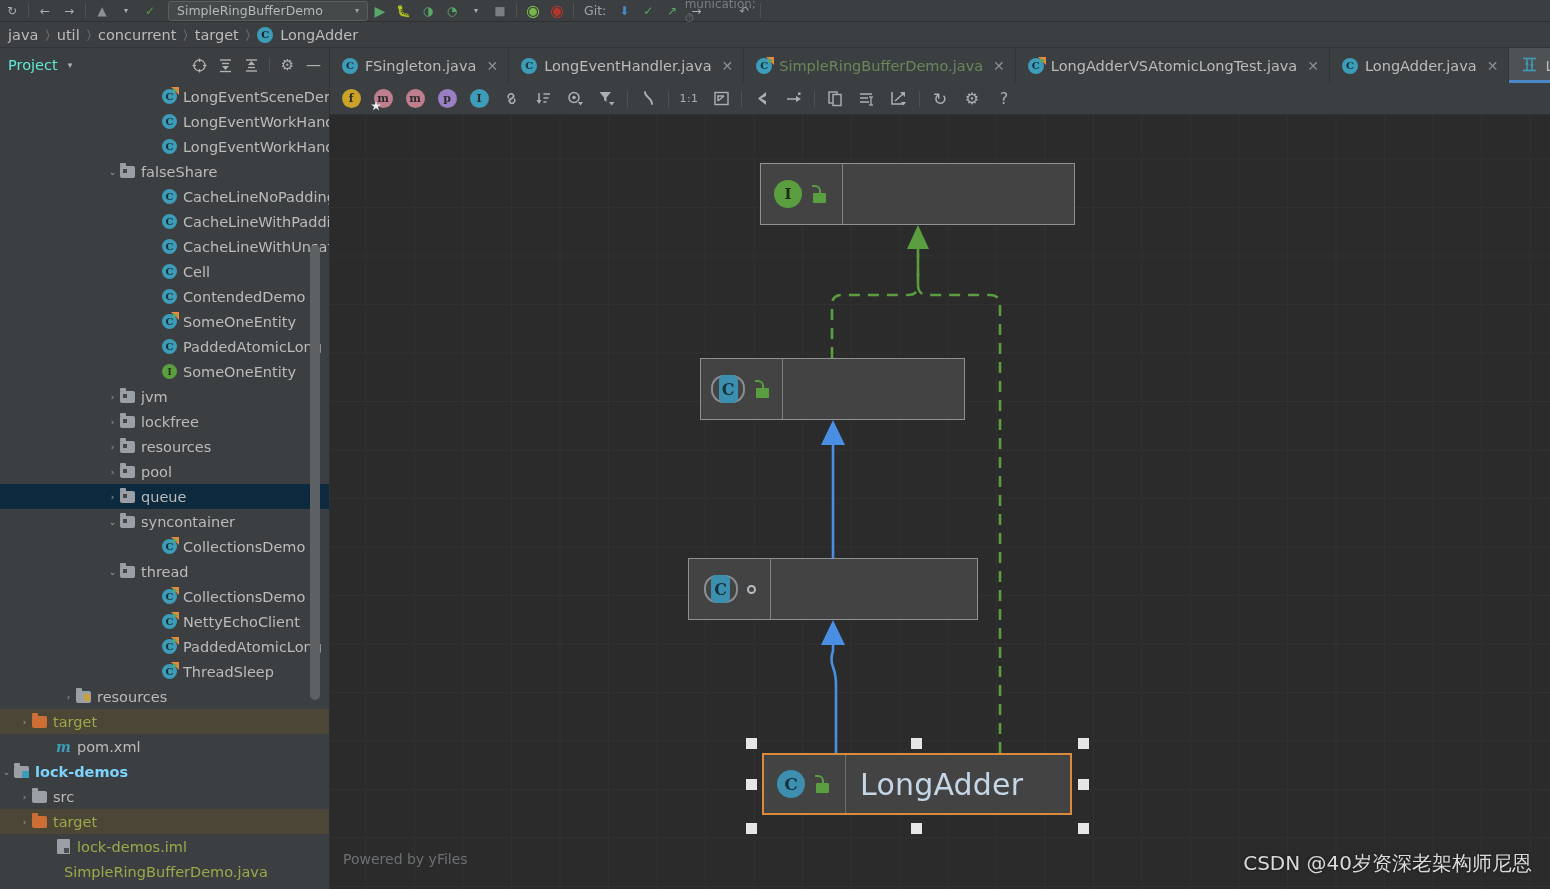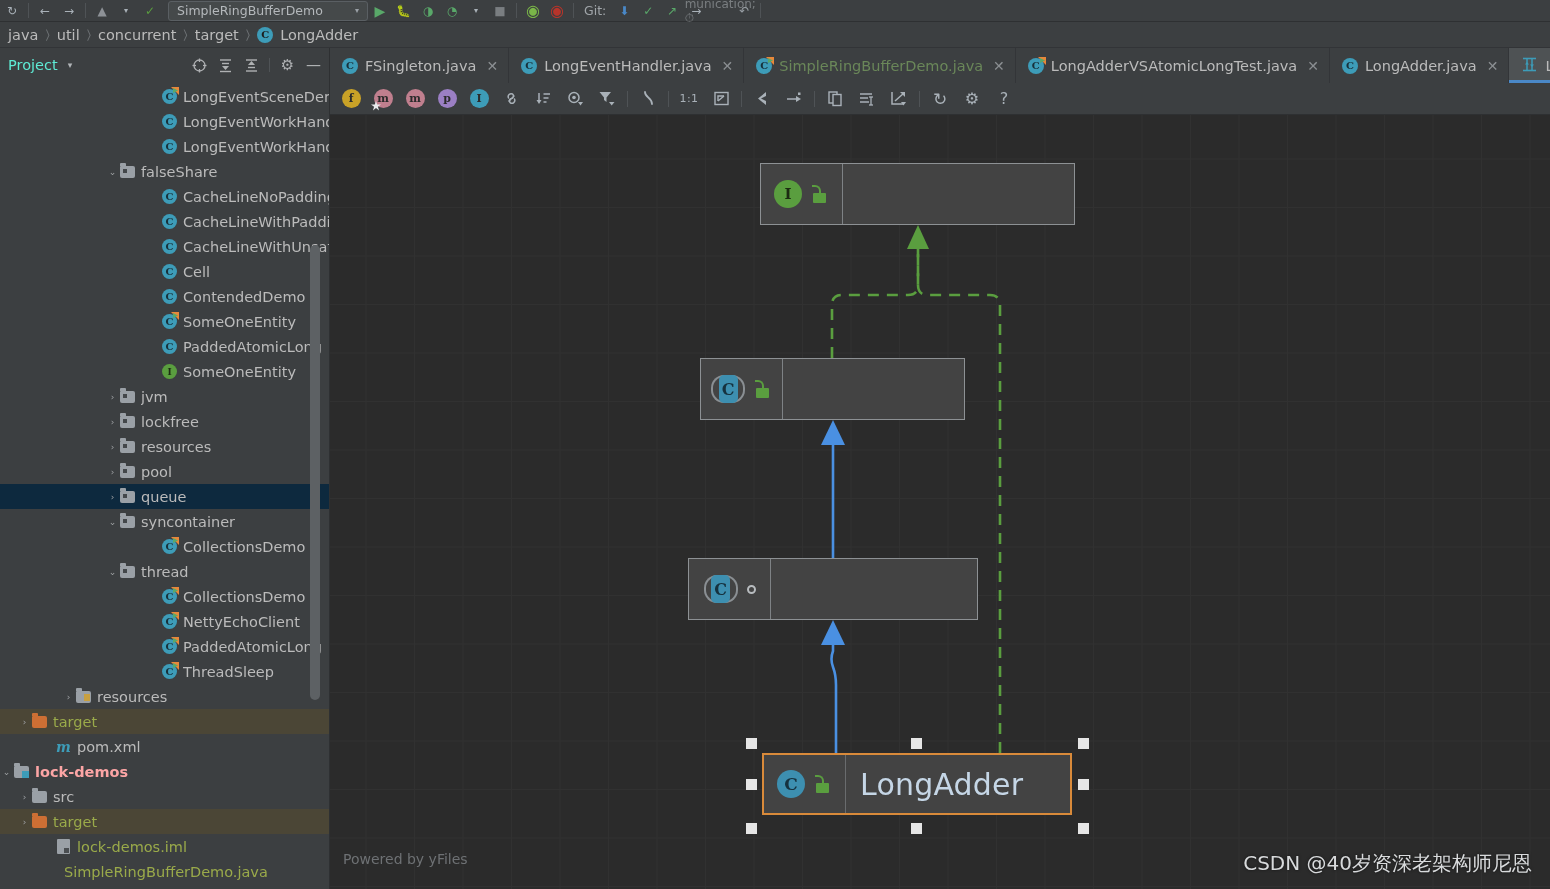--- a/index.html
+++ b/index.html
@@ -112,21 +112,21 @@
   }
   .ic-iml {
     width: 13px; height: 15px; background: #9aa0a6; border-radius: 1px; position: relative;
   }
   .ic-iml::after { content: ""; position: absolute; right: 1px; bottom: 1px;
     width: 5px; height: 5px; background: #4a4e51; }
   .ic-mvn { color: #3d9cb8; font-size: 14px; font-style: italic; font-weight: bold;
     font-family: "DejaVu Serif", serif; }
   .label { overflow: hidden; }
   .label.green { color: #9aaa4a; }
-  .label.bold { font-weight: bold; color: #fca5a5; }
+  .label.bold { font-weight: bold; color: #7dd3fc; }
 
   .tree-scroll {
     position: absolute; left: 310px; top: 245px; width: 10px; height: 455px;
     background: #5d6164; border-radius: 5px;
   }
   .panel-border {
     position: absolute; left: 329px; top: 48px; width: 1px; height: 841px;
     background: #2e3032;
   }
 

